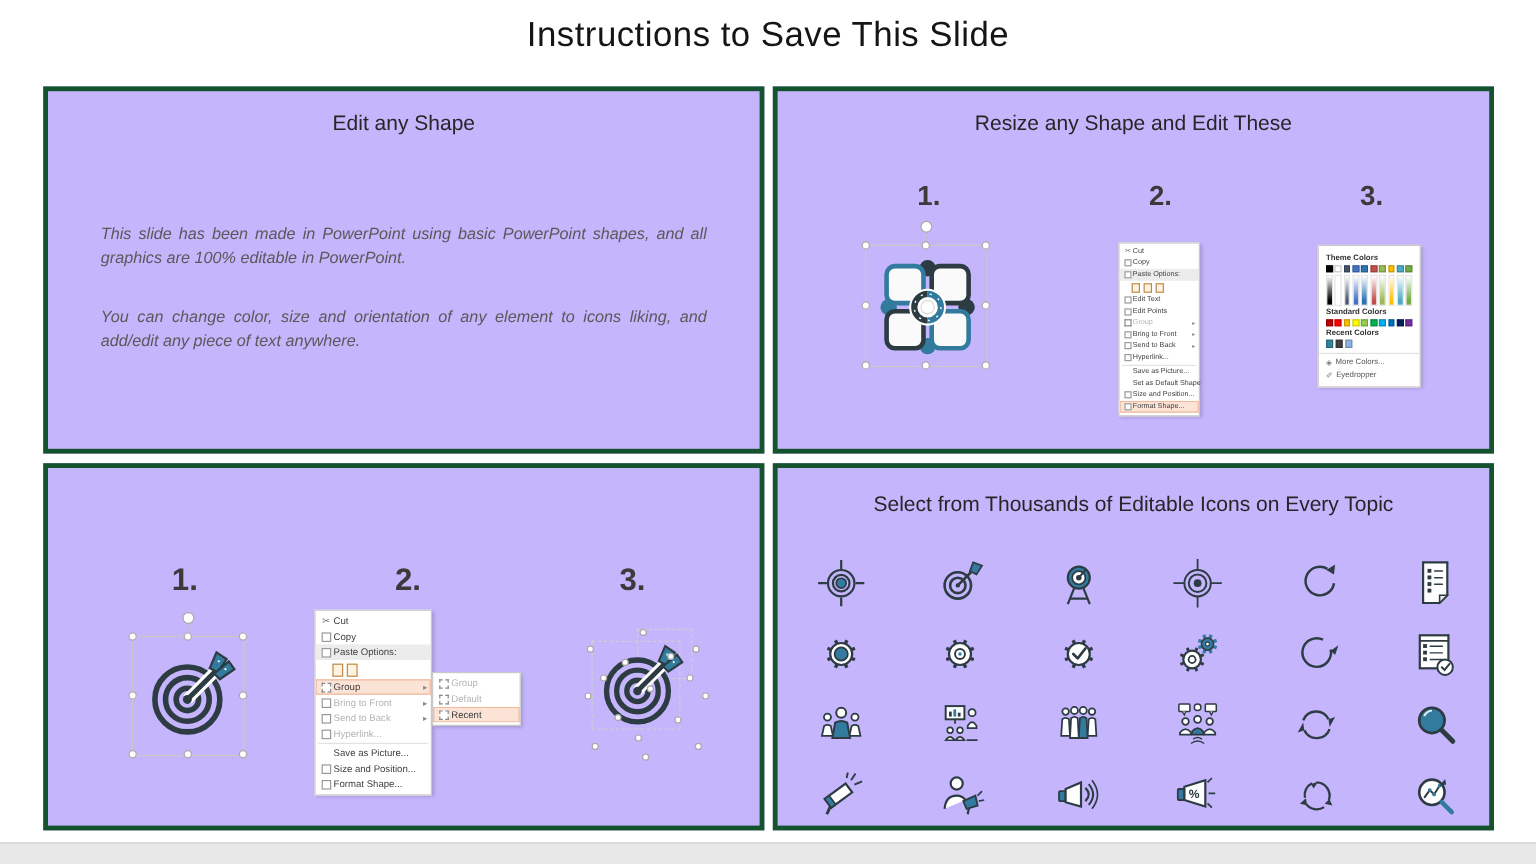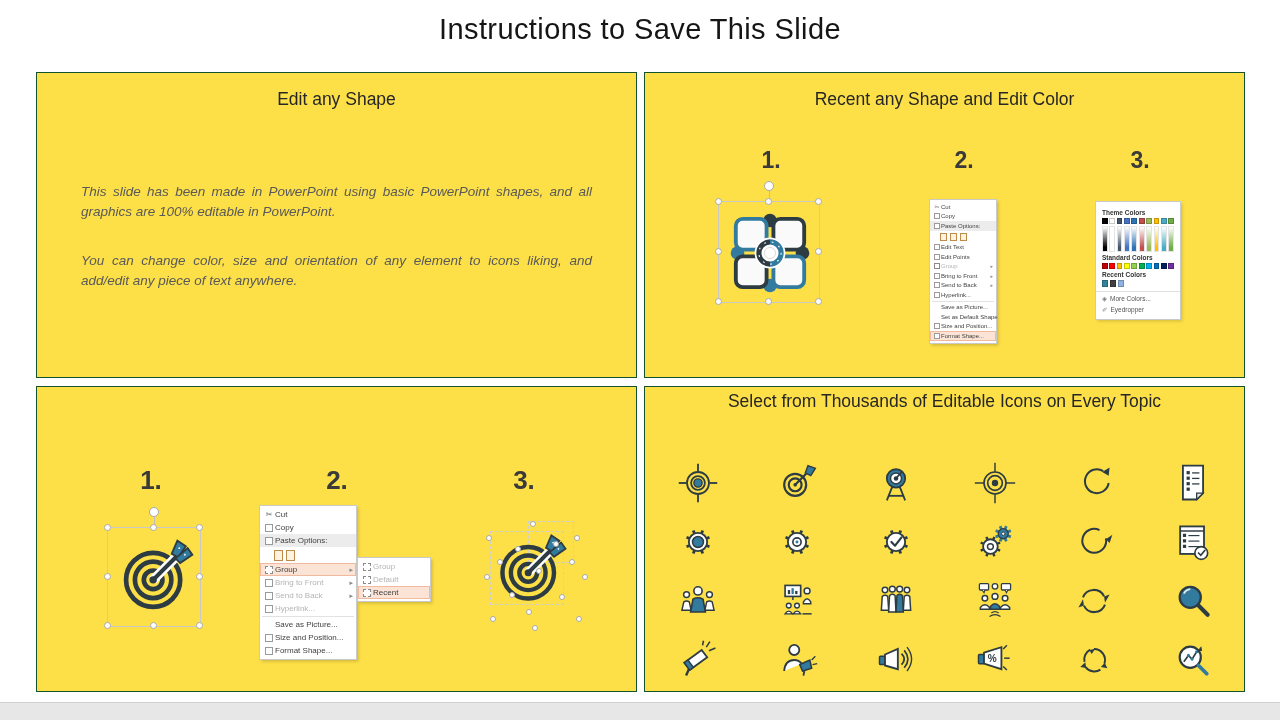--- a/index.html
+++ b/index.html
@@ -4,21 +4,21 @@
 <style>
   html,body{margin:0;padding:0}
   body{
     width:1280px;height:720px;position:relative;overflow:hidden;
     background:#ffffff;font-family:"Liberation Sans",sans-serif;
   }
   .slide-title{
     position:absolute;top:13px;left:0;width:100%;text-align:center;
     font-size:29px;color:#151515;letter-spacing:.4px;font-weight:400;
   }
-  .panel{position:absolute;background:#fde047;border:1px solid #14532d;box-sizing:border-box}
+  .panel{position:absolute;background:#c4b5fd;border:4px solid #14532d;box-sizing:border-box}
   #p-tl{left:36px;top:72px;width:601px;height:306px}
   #p-tr{left:644px;top:72px;width:601px;height:306px}
   #p-bl{left:36px;top:386px;width:601px;height:306px}
   #p-br{left:644px;top:386px;width:601px;height:306px}
   .p-head{margin:16px 0 0;text-align:center;font-size:17.5px;color:#262626;font-weight:400}
   .jus{font-style:italic;color:#595959;font-size:13.5px;line-height:1.45;text-align:justify;margin:0 44px}
   .jus.first{margin-top:72px}
   .jus.second{margin-top:30px}
   .stepnum{position:absolute;width:120px;text-align:center;font-weight:bold;color:#3a3a3a}
   #p-tr .stepnum{top:74px;font-size:23px}
@@ -82,21 +82,21 @@
 
 <div class="slide-title">Instructions to Save This Slide</div>
 
 <div class="panel" id="p-tl">
   <div class="p-head">Edit any Shape</div>
   <p class="jus first">This slide has been made in PowerPoint using basic PowerPoint shapes, and all graphics are 100% editable in PowerPoint.</p>
   <p class="jus second">You can change color, size and orientation of any element to icons liking, and add/edit any piece of text anywhere.</p>
 </div>
 
 <div class="panel" id="p-tr">
-  <div class="p-head">Recent any Shape and Edit Color</div>
+  <div class="p-head">Resize any Shape and Edit These</div>
   <span class="stepnum" style="left:66px">1.</span>
   <span class="stepnum" style="left:259px">2.</span>
   <span class="stepnum" style="left:435px">3.</span>
 
   <div class="selframe" id="tr-shape-frame" style="left:73px;top:128px;width:102px;height:102px">
     <span class="rot-line"></span>
     <span class="rot-h"></span>
     <div class="graphic" id="tr-shape" style="left:4px;top:4px"><svg width="94" height="94" viewBox="0 0 110 110">
           <circle cx="55" cy="17" r="8" fill="#2d3b43"></circle>
           <circle cx="55" cy="93" r="8" fill="#337b9e"></circle>
@@ -412,21 +412,21 @@
       <span class="h" style="width: 6px; height: 6px; left: 26%; top: 68%;"></span>
       <span class="h" style="width: 6px; height: 6px; left: 74%; top: 70%;"></span>
       <span class="h" style="width: 6px; height: 6px; left: 52%; top: 46%;"></span>
       <span class="h" style="width: 6px; height: 6px; left: 14%; top: 38%;"></span>
       <span class="h" style="width: 6px; height: 6px; left: 84%; top: 38%;"></span>
       <span class="h" style="width: 6px; height: 6px; left: 42%; top: 84%;"></span>
     </div>
 </div>
 
 <div class="panel" id="p-br">
-  <div class="p-head" style="margin-top:4px">Select from Thousands of Editable Icons on Every Topic</div>
+  <div class="p-head" style="margin-top:20px">Select from Thousands of Editable Icons on Every Topic</div>
   <div id="icon-grid">
       <div class="lib-ico">
         <svg width="44" height="44" viewBox="0 0 48 48" fill="none">
           <circle cx="24" cy="24" r="12" fill="none" stroke="#2d3b43" stroke-width="2"></circle>
           <circle cx="24" cy="24" r="7.5" fill="none" stroke="#2d3b43" stroke-width="2"></circle>
           <circle cx="24" cy="24" r="4.5" fill="#337b9e" stroke="#2d3b43" stroke-width="1.5"></circle>
           <line x1="24" y1="3" x2="24" y2="11" stroke="#2d3b43" stroke-width="2"></line>
           <line x1="24" y1="37" x2="24" y2="45" stroke="#2d3b43" stroke-width="2"></line>
           <line x1="3" y1="24" x2="11" y2="24" stroke="#2d3b43" stroke-width="2"></line>
           <line x1="37" y1="24" x2="45" y2="24" stroke="#2d3b43" stroke-width="2"></line>

